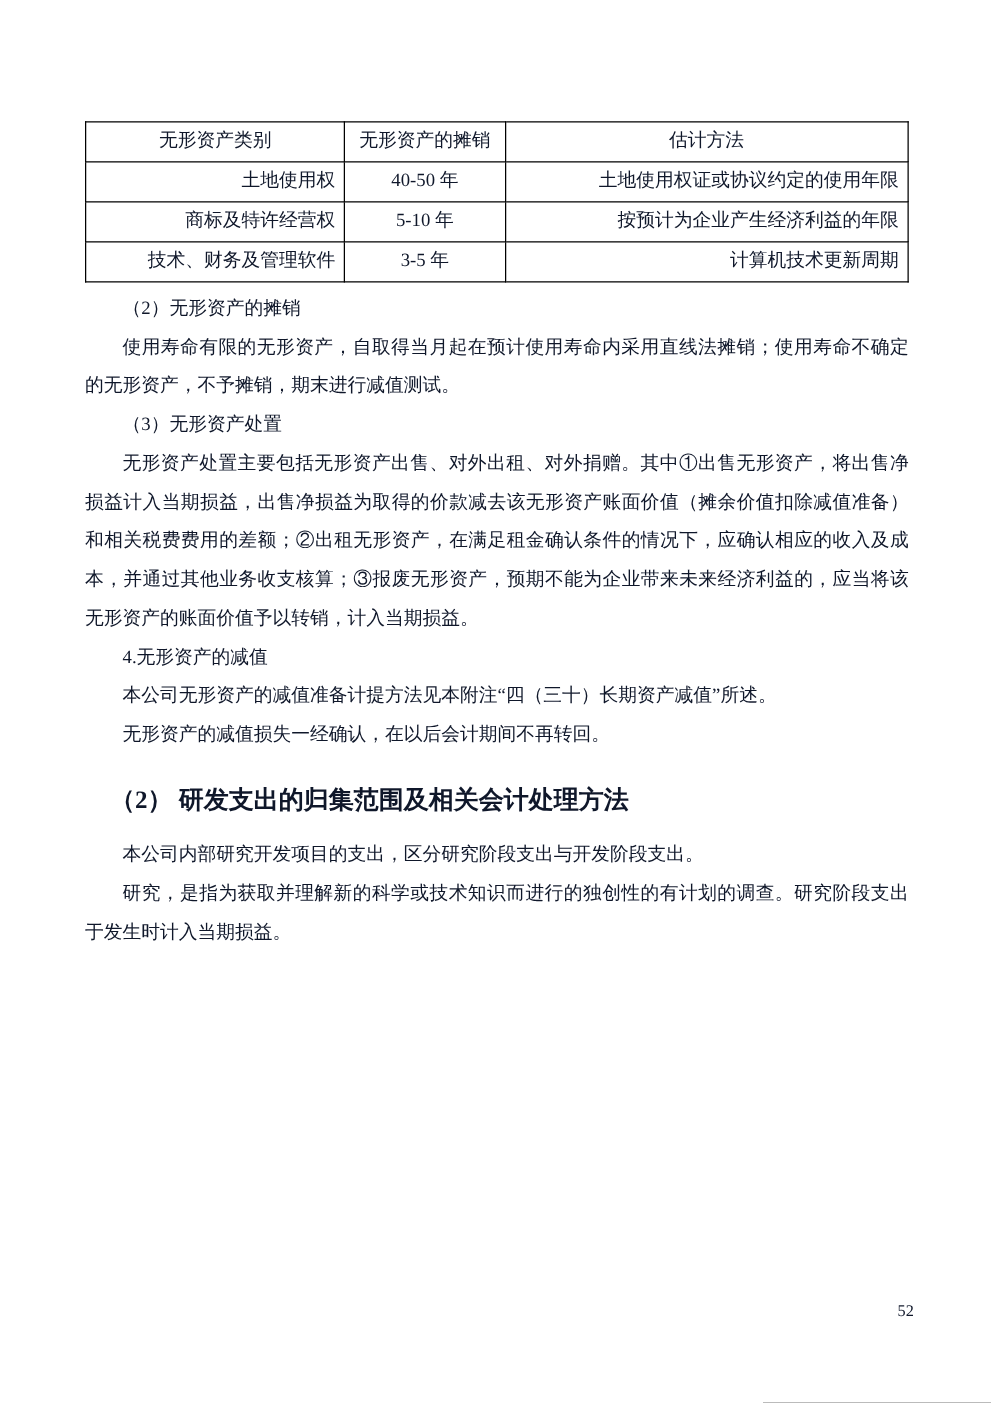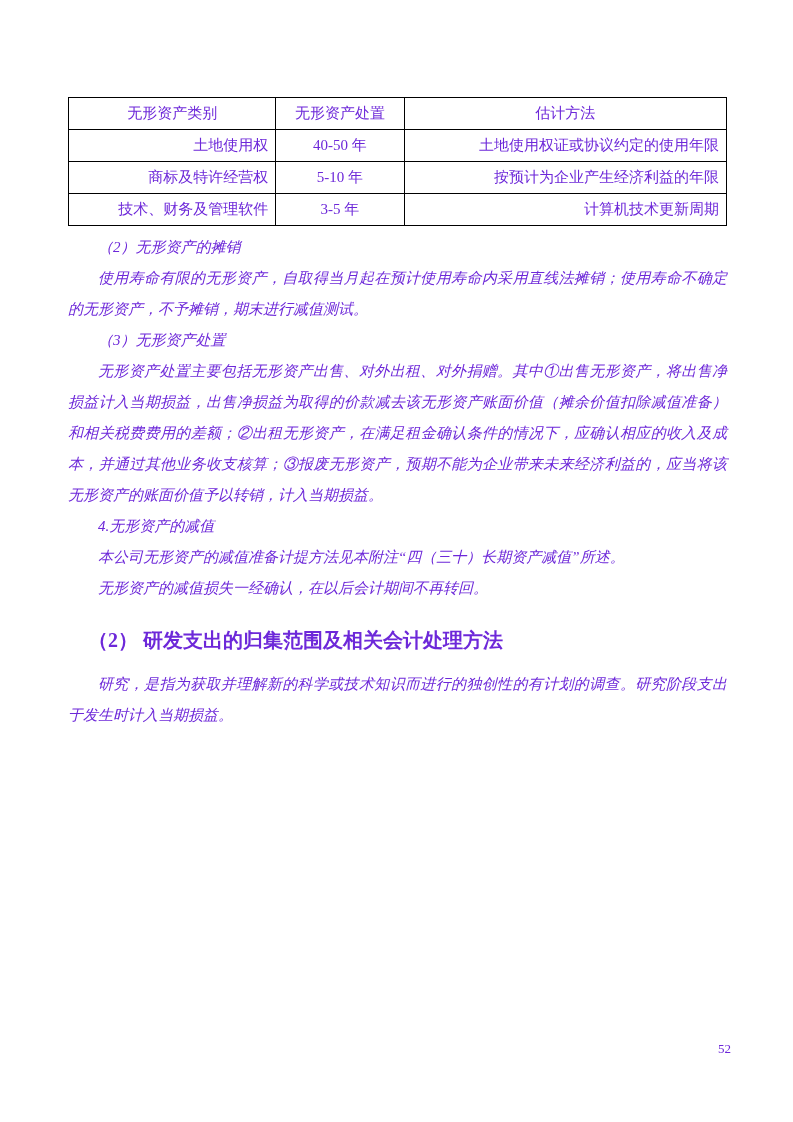--- a/index.html
+++ b/index.html
@@ -4,21 +4,21 @@
 <style>
   * { box-sizing: border-box; }
   html, body { margin: 0; padding: 0; background: #888; }
   .page {
     width: 793px;
     height: 1122px;
     margin: 0 auto;
     background: #ffffff;
     position: relative;
     font-family: "Liberation Serif", "DejaVu Serif", serif;
-    color: #6d28d9;
+    color: #0f172a;
     overflow: hidden;
   }
   .content {
     position: absolute;
     top: 97px;
     left: 68px;
     width: 659px;
   }
   table.asset-table {
     width: 100%;
@@ -41,21 +41,20 @@
   table.asset-table td.c-center { text-align: center; }
   .body-text {
     margin-top: 6px;
   }
   p.para {
     margin: 0;
     font-size: 15px;
     line-height: 31px;
     text-align: justify;
     text-indent: 2em;
-    font-style: italic;
   }
   p.heading-bold {
     margin: 21px 0 13px 0;
     font-size: 20px;
     line-height: 31px;
     font-weight: bold;
     text-indent: 1em;
     text-align: left;
   }
   .page-number {
@@ -74,21 +73,21 @@
 
     <table class="asset-table">
       <colgroup>
         <col class="col1">
           <col class="col2">
           <col class="col3">
       </colgroup>
       <thead>
         <tr>
           <th>无形资产类别</th>
-          <th>无形资产处置</th>
+          <th>无形资产的摊销</th>
           <th>估计方法</th>
         </tr>
       </thead>
       <tbody>
         <tr>
           <td class="c-left">土地使用权</td>
           <td class="c-center">40-50 年</td>
           <td class="c-left">土地使用权证或协议约定的使用年限</td>
         </tr>
         <tr>
@@ -108,19 +107,20 @@
       <p class="para">（2）无形资产的摊销</p>
       <p class="para">使用寿命有限的无形资产，自取得当月起在预计使用寿命内采用直线法摊销；使用寿命不确定的无形资产，不予摊销，期末进行减值测试。</p>
       <p class="para">（3）无形资产处置</p>
       <p class="para">无形资产处置主要包括无形资产出售、对外出租、对外捐赠。其中①出售无形资产，将出售净损益计入当期损益，出售净损益为取得的价款减去该无形资产账面价值（摊余价值扣除减值准备）和相关税费费用的差额；②出租无形资产，在满足租金确认条件的情况下，应确认相应的收入及成本，并通过其他业务收支核算；③报废无形资产，预期不能为企业带来未来经济利益的，应当将该无形资产的账面价值予以转销，计入当期损益。</p>
       <p class="para">4.无形资产的减值</p>
       <p class="para">本公司无形资产的减值准备计提方法见本附注“四（三十）长期资产减值”所述。</p>
       <p class="para">无形资产的减值损失一经确认，在以后会计期间不再转回。</p>
 
       <p class="heading-bold">（2）  研发支出的归集范围及相关会计处理方法</p>
 
+      <p class="para">本公司内部研究开发项目的支出，区分研究阶段支出与开发阶段支出。</p>
       <p class="para">研究，是指为获取并理解新的科学或技术知识而进行的独创性的有计划的调查。研究阶段支出于发生时计入当期损益。</p>
     </div>
 
   </div>
 
   <div class="page-number">52</div>
 </div>
 
 </body></html>

